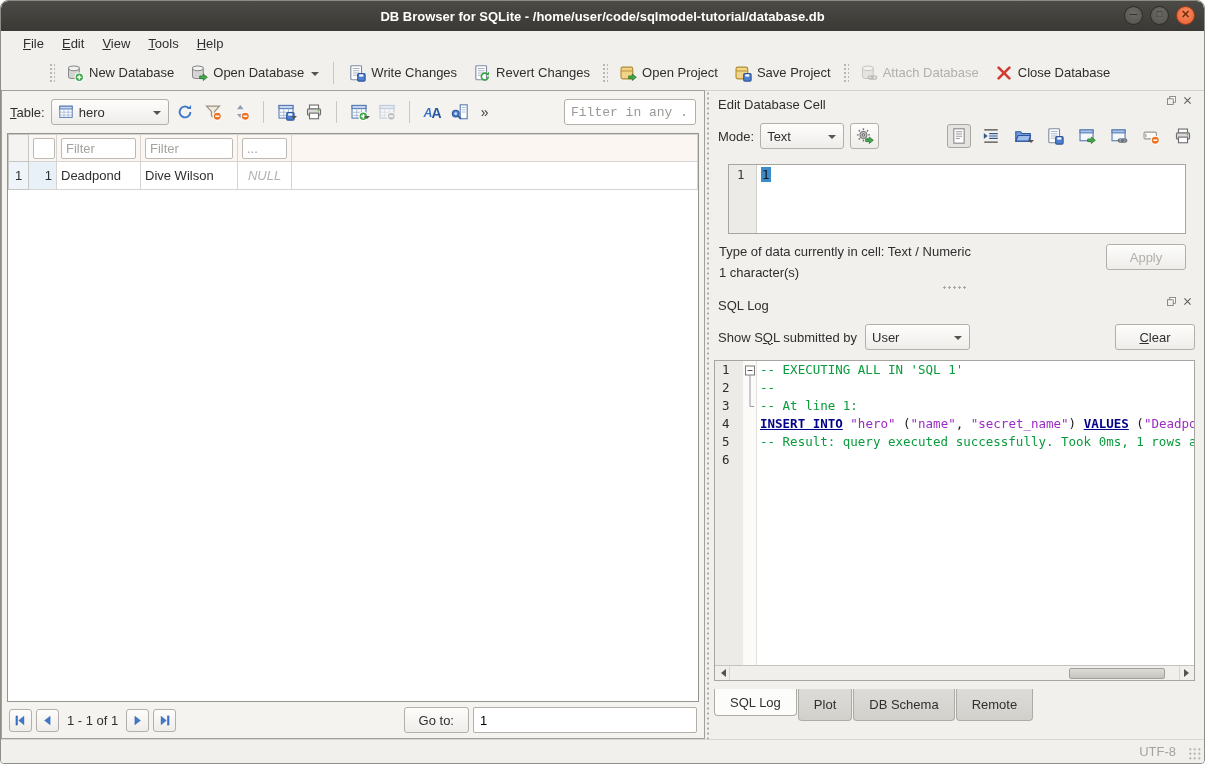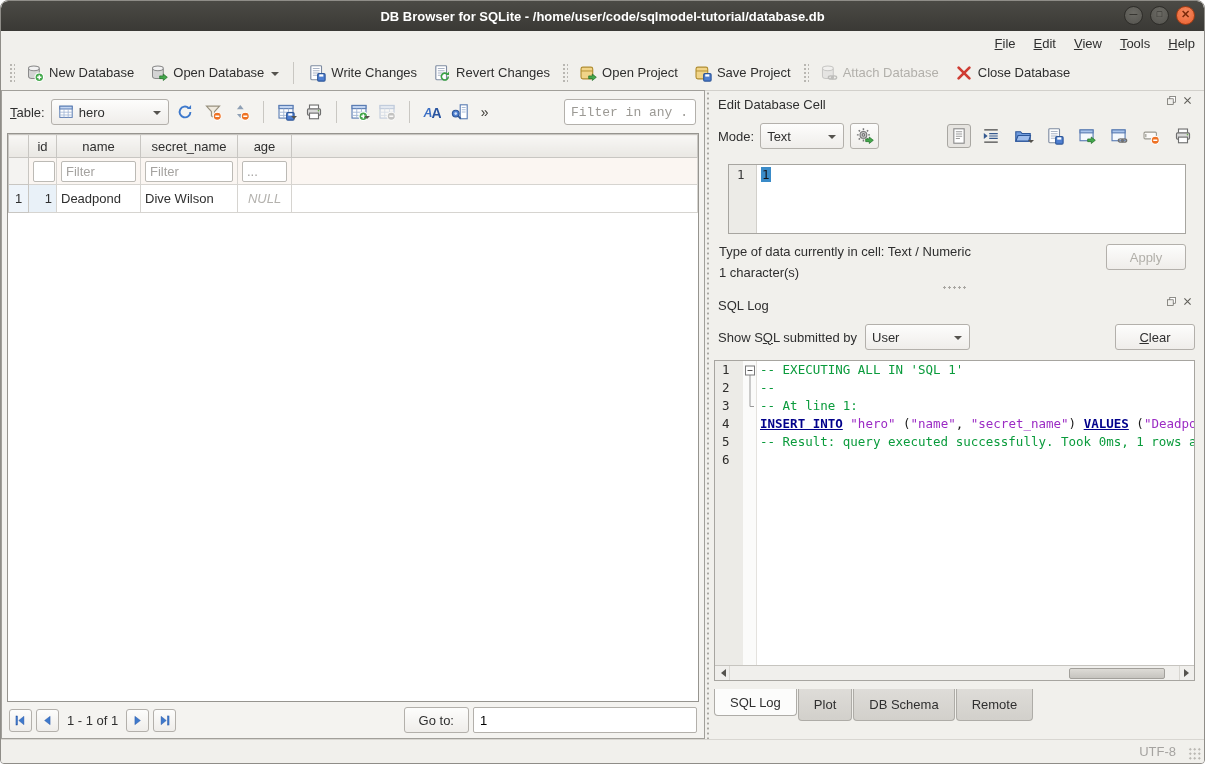--- a/index.html
+++ b/index.html
@@ -10,26 +10,26 @@
   .titlebar { height:30px; flex:0 0 30px; background:linear-gradient(#4b4a45,#3a3935); position:relative; display:flex; align-items:center; justify-content:center; border-radius:7px 7px 0 0; }
   .titlebar .title { color:#fff; font-weight:bold; font-size:13px; }
   .win-controls { position:absolute; right:9px; top:5px; display:flex; gap:7px; }
   .wbtn { width:19px; height:19px; border-radius:50%; display:flex; align-items:center; justify-content:center; font-size:11px; font-weight:bold; }
   .wbtn.min, .wbtn.max { background:radial-gradient(circle at 50% 35%,#6b6a64,#54534e); border:1px solid #2e2d29; color:#2b2a26; }
   .wbtn.close { background:radial-gradient(circle at 50% 35%,#f58c63,#ea5f2e); border:1px solid #a33d14; color:#7d2c0c; }
   .wbtn .g { line-height:1; transform:translateY(-1px); }
   .wbtn.max .g { font-size:9px; }
 
   
-  .menubar { height:24px; flex:0 0 24px; background:#f1f0ec; display:flex; align-items:center; padding-left:13px;justify-content:flex-end; }
+  .menubar { height:24px; flex:0 0 24px; background:#f1f0ec; display:flex; align-items:center; padding-left:13px; }
   .menu-item { padding:2px 9px; border-radius:3px; }
   u { text-decoration:underline; }
 
   
-  .toolbar { height:36px; flex:0 0 36px; background:#f1f0ec; border-bottom:1px solid #d2d0cb; display:flex; align-items:center; padding:0 4px; }
+  .toolbar { height:36px; flex:0 0 36px; background:#f1f0ec; border-bottom:1px solid #d2d0cb; display:flex; align-items:center; padding:0 4px;margin-left:40px; }
   .grip { width:7px; height:22px; margin:0 3px; background-image:radial-gradient(circle,#b9b7b2 1px,transparent 1.2px); background-size:4px 4px; background-position:1px 1px; }
   .tsep { width:1px; height:22px; background:#c9c7c2; margin:0 6px; }
   .tbtn { display:flex; align-items:center; gap:5px; padding:4px 7px; border-radius:3px; background:transparent; border:1px solid transparent; }
   .tbtn.disabled { color:#b2b0ab; }
   .tbtn.disabled .icon { opacity:.4; filter:grayscale(1); }
   .icon { display:inline-block; width:18px; height:18px; }
   .icon svg { width:100%; height:100%; display:block; }
   .icon.small { width:16px; height:16px; }
   .dd-caret { width:0; height:0; border:4px solid transparent; border-top:4px solid #55534e; margin-left:2px; align-self:flex-end; margin-bottom:2px; }
 
@@ -386,28 +386,20 @@
           <table class="grid" id="grid-table">
               <colgroup>
                 <col style="width:20px">
                 <col style="width:28px">
                 <col style="width:84px">
                 <col style="width:97px">
                 <col style="width:54px">
                 <col>
               </colgroup>
               <tbody>
-                <tr>
-                  <th class="corner"></th>
-                  <th class="hdr">id</th>
-                  <th class="hdr">name</th>
-                  <th class="hdr">secret_name</th>
-                  <th class="hdr">age</th>
-                  <th class="hdr"></th>
-                </tr>
                 <tr class="filter-row">
                   <td class="corner-blank"></td>
                   <td><input class="tiny" placeholder="" style=""></td>
                   <td><input placeholder="Filter" style=""></td>
                   <td><input placeholder="Filter" style=""></td>
                   <td><input placeholder="..." style=""></td>
                   <td></td>
                 </tr>
                 <tr class="data-row">
                   <th>1</th>

